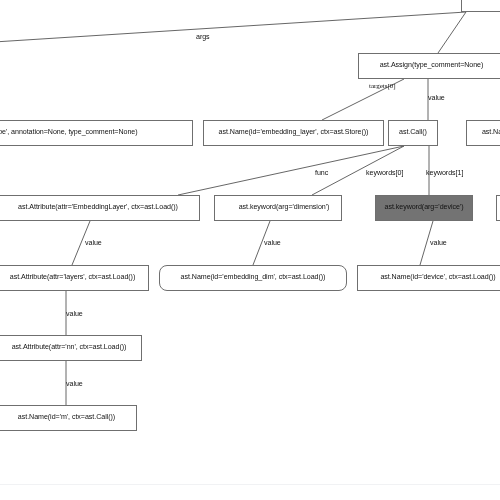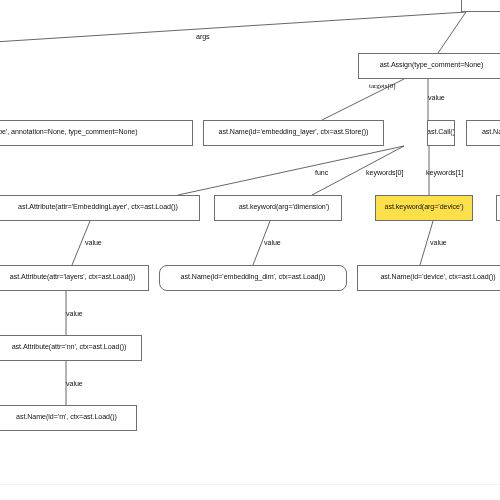--- a/index.html
+++ b/index.html
@@ -79,50 +79,50 @@
       </div>
       <div class="node-box" style="left: -72px; top: 120px; width: 265px; height: 26px; border-color: rgb(111, 111, 111); background: rgb(255, 255, 255); color: rgb(17, 17, 17);">
         <span>='dtype', annotation=None, type_comment=None)</span>
       </div>
       <div class="node-box" style="left: 358px; top: 53px; width: 147px; height: 26px; border-color: rgb(111, 111, 111); background: rgb(255, 255, 255); color: rgb(17, 17, 17);">
         <span>ast.Assign(type_comment=None)</span>
       </div>
       <div class="node-box" style="left: 203px; top: 120px; width: 181px; height: 26px; border-color: rgb(111, 111, 111); background: rgb(255, 255, 255); color: rgb(17, 17, 17);">
         <span>ast.Name(id='embedding_layer', ctx=ast.Store())</span>
       </div>
-      <div class="node-box" style="left: 427px; top: 120px; width: 28px; height: 26px; border-color: rgb(111, 111, 111); background: rgb(255, 255, 255); color: rgb(17, 17, 17);">
+      <div class="node-box" style="left: 388px; top: 120px; width: 50px; height: 26px; border-color: rgb(111, 111, 111); background: rgb(255, 255, 255); color: rgb(17, 17, 17);">
         <span>ast.Call()</span>
       </div>
       <div class="node-box" style="left: 466px; top: 120px; width: 52px; height: 26px; border-color: rgb(111, 111, 111); background: rgb(255, 255, 255); color: rgb(17, 17, 17);">
         <span>ast.Na</span>
       </div>
       <div class="node-box" style="left: -4px; top: 195px; width: 204px; height: 26px; border-color: rgb(111, 111, 111); background: rgb(255, 255, 255); color: rgb(17, 17, 17);">
         <span>ast.Attribute(attr='EmbeddingLayer', ctx=ast.Load())</span>
       </div>
       <div class="node-box" style="left: 214px; top: 195px; width: 128px; height: 26px; border-color: rgb(111, 111, 111); background: rgb(255, 255, 255); color: rgb(17, 17, 17); padding-left: 16px;">
         <span>ast.keyword(arg='dimension')</span>
       </div>
-      <div class="node-box" style="left: 375px; top: 195px; width: 98px; height: 26px; border-color: rgb(111, 111, 111); background: #fde047; color: rgb(17, 17, 17);">
+      <div class="node-box" style="left: 375px; top: 195px; width: 98px; height: 26px; border-color: rgb(111, 111, 111); background: #737373; color: rgb(17, 17, 17);">
         <span>ast.keyword(arg='device')</span>
       </div>
       <div class="node-box" style="left: 496px; top: 195px; width: 40px; height: 26px; border-color: rgb(111, 111, 111); background: rgb(255, 255, 255); color: rgb(17, 17, 17);"></div>
       <div class="node-box" style="left: -4px; top: 265px; width: 153px; height: 26px; border-color: rgb(111, 111, 111); background: rgb(255, 255, 255); color: rgb(17, 17, 17);">
         <span>ast.Attribute(attr='layers', ctx=ast.Load())</span>
       </div>
       <div class="node-box" style="left: 159px; top: 265px; width: 188px; height: 26px; border-color: rgb(111, 111, 111); background: rgb(255, 255, 255); color: rgb(17, 17, 17); border-radius: 8px;">
         <span>ast.Name(id='embedding_dim', ctx=ast.Load())</span>
       </div>
       <div class="node-box" style="left: 357px; top: 265px; width: 162px; height: 26px; border-color: rgb(111, 111, 111); background: rgb(255, 255, 255); color: rgb(17, 17, 17);">
         <span>ast.Name(id='device', ctx=ast.Load())</span>
       </div>
       <div class="node-box" style="left: -4px; top: 335px; width: 146px; height: 26px; border-color: rgb(111, 111, 111); background: rgb(255, 255, 255); color: rgb(17, 17, 17);">
         <span>ast.Attribute(attr='nn', ctx=ast.Load())</span>
       </div>
       <div class="node-box" style="left: -4px; top: 405px; width: 141px; height: 26px; border-color: rgb(111, 111, 111); background: rgb(255, 255, 255); color: rgb(17, 17, 17);">
-        <span>ast.Name(id='m', ctx=ast.Load())</span>
+        <span>ast.Name(id='m', ctx=ast.Call())</span>
       </div>
     </div>
   <div id="labels-layer">
       <div class="edge-label" style="left: 196px; top: 34px; color: rgb(17, 17, 17);">args</div>
       <div class="edge-label" style="left: 369px; top: 83px; color: rgb(17, 17, 17); font-family: Liberation Serif, serif;">targets[0]</div>
       <div class="edge-label" style="left: 428px; top: 95px; color: rgb(17, 17, 17);">value</div>
       <div class="edge-label" style="left: 315px; top: 170px; color: rgb(17, 17, 17); text-align: center;">func</div>
       <div class="edge-label" style="left: 366px; top: 170px; color: rgb(17, 17, 17);">keywords[0]</div>
       <div class="edge-label" style="left: 426px; top: 170px; color: rgb(17, 17, 17); text-align: center;">keywords[1]</div>
       <div class="edge-label" style="left: 85px; top: 240px; color: rgb(17, 17, 17);">value</div>

